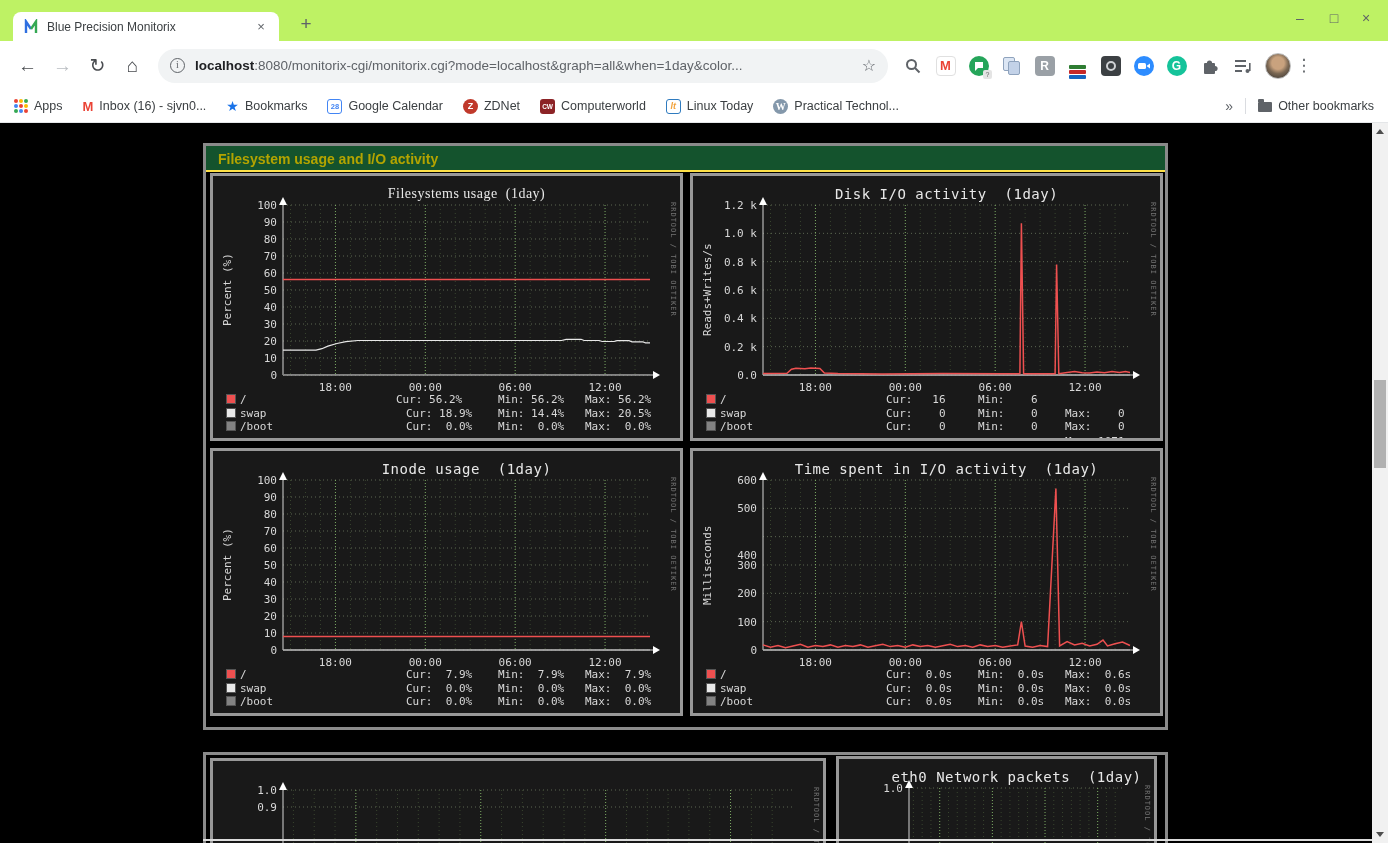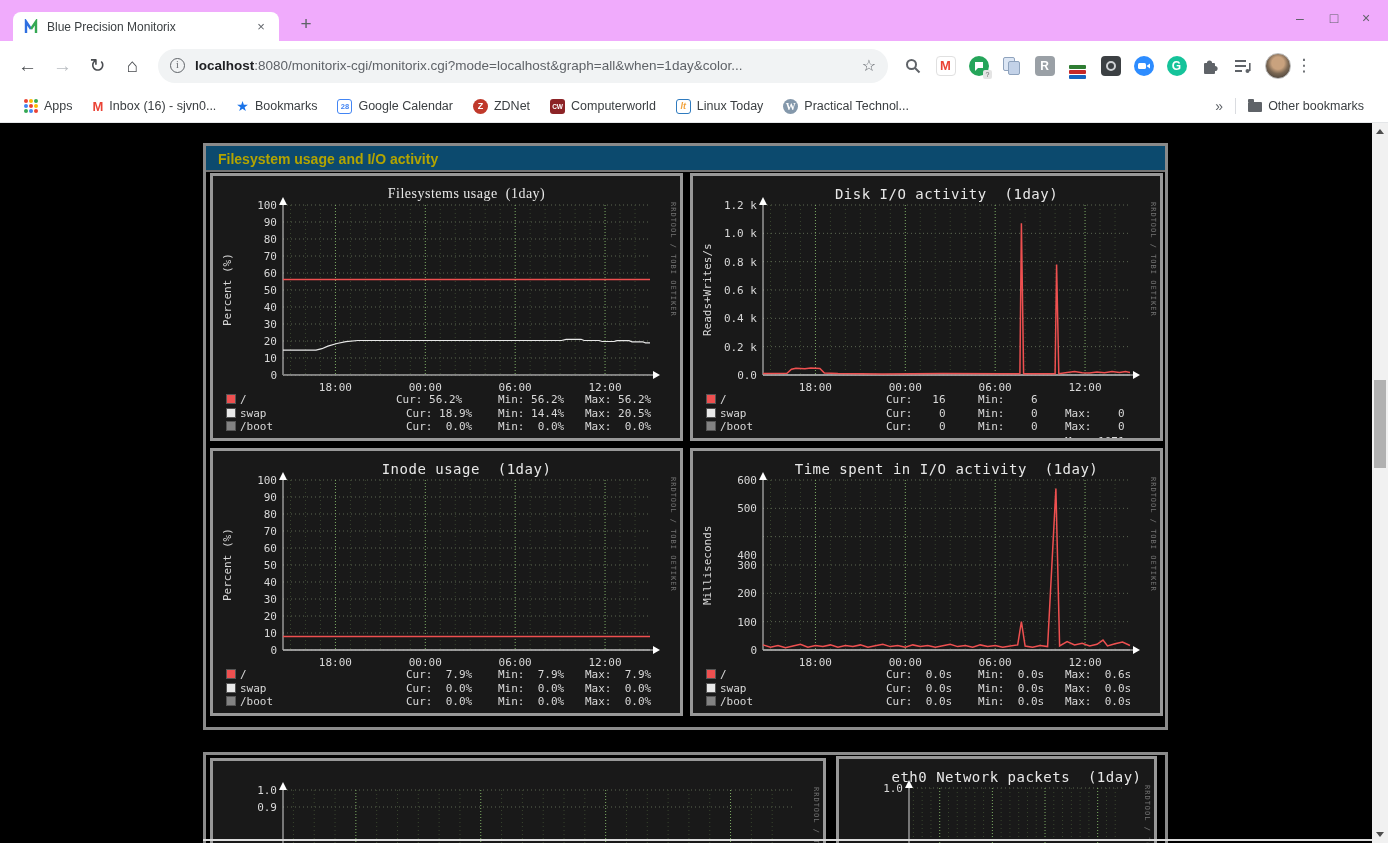--- a/index.html
+++ b/index.html
@@ -1,19 +1,19 @@
 <!DOCTYPE html>
 <html><head>
 <meta charset="utf-8">
 <style>
   *{box-sizing:border-box}
   body{margin:0;width:1388px;height:843px;overflow:hidden;background:#000;font-family:"Liberation Sans",sans-serif;position:relative}
 
   
-  #titlebar{position:absolute;top:0;left:0;width:1388px;height:57px;background:#f0abfc}
+  #titlebar{position:absolute;top:0;left:0;width:1388px;height:57px;background:#bef264}
   .tab{position:absolute;left:13px;top:12px;width:266px;height:29px;background:#fff;border-radius:8px 8px 0 0;display:flex;align-items:center;padding:0 10px}
   .tab-title{flex:1;font-size:12px;color:#3c4043;white-space:nowrap;overflow:hidden;margin-left:8px}
   .tab-close{color:#5f6368;font-size:13px;width:16px;text-align:center}
   #newtab{position:absolute;left:294px;top:13px;font-size:19px;color:#5f6368;width:24px;text-align:center}
   .winctl{position:absolute;top:10px;font-size:14px;color:#5f6368;width:20px;text-align:center}
   #win-min{right:78px}#win-max{right:44px}#win-close{right:12px}
 
   #toolbar{position:absolute;top:41px;left:0;width:1388px;height:49px;background:#fff;display:flex;align-items:center;padding:0 10px}
   .navbtn{width:35px;text-align:center;font-size:19px;color:#494c50}
   .navbtn.dis{color:#b9bdc1}
@@ -27,35 +27,35 @@
   .ci20{width:20px;height:20px;border-radius:50%;display:flex;align-items:center;justify-content:center}
   .badge{position:absolute;right:3px;bottom:1px;width:9px;height:9px;background:#e4e4e4;border-radius:2px;font-size:7px;color:#666;text-align:center;line-height:9px}
   .copyic{position:relative;width:18px;height:18px}
   .copyic span{position:absolute;width:12px;height:14px;background:#dce6f4;border:1.5px solid #8fa3bd;border-radius:2px}
   .copyic span:first-child{left:0;top:0}
   .copyic span:last-child{left:5px;top:4px;background:#c3d2e8}
   .books span{display:block;width:17px;height:4px;border-radius:1px;margin:1px 0}
   #avatar{width:26px;height:26px;border-radius:50%;background:radial-gradient(circle at 50% 38%,#c9a27e 0 32%,#7a6753 55%,#413b35 90%);border:1px solid #bbb;flex:none;margin-left:6px}
   #menu3{font-size:17px;color:#5f6368;width:26px;text-align:center;flex:none}
 
-  #bmbar{position:absolute;top:90px;left:0;width:1388px;height:33px;background:#fff;border-bottom:1px solid #e4e6e8;display:flex;align-items:center;padding:0 24px;gap:20px;font-size:12.5px;color:#3c4043}
+  #bmbar{position:absolute;top:90px;left:0;width:1388px;height:33px;background:#fff;border-bottom:1px solid #e4e6e8;display:flex;align-items:center;padding:0 14px;gap:20px;font-size:12.5px;color:#3c4043}
   .bm{display:flex;align-items:center;gap:6px;white-space:nowrap}
   .appsgrid{display:grid;grid-template-columns:repeat(3,4px);grid-gap:1px}
   .appsgrid i{width:4px;height:4px;border-radius:50%}
   .bmsq{width:15px;height:15px;border-radius:3px;font-weight:bold;display:flex;align-items:center;justify-content:center;flex:none}
   .bmci{width:15px;height:15px;border-radius:50%;font-weight:bold;display:flex;align-items:center;justify-content:center;flex:none}
   .folder{width:14px;height:10px;background:#5f6368;border-radius:1px;position:relative;margin-top:2px}
   .folder:before{content:"";position:absolute;left:0;top:-3px;width:6px;height:3px;background:#5f6368;border-radius:1px 1px 0 0}
   .bmright{margin-left:auto;display:flex;align-items:center;gap:12px}
   .vdiv{width:1px;height:16px;background:#dadce0}
 
   
   #content{position:absolute;top:123px;left:0;width:1372px;height:720px;background:#000;overflow:hidden}
   .section{position:absolute;border:3px solid #8a8a8a;background:#000}
-  .sec-header{height:26px;background:#0c4a6e;border-bottom:2px solid #737373;line-height:26px;padding-left:12px;font-weight:bold;font-size:14px;color:#b3a400}
+  .sec-header{height:26px;background:#14532d;border-bottom:2px solid #fde047;line-height:26px;padding-left:12px;font-weight:bold;font-size:14px;color:#b3a400}
   .sec-charts{position:relative;width:100%;height:calc(100% - 28px)}
   #sec0{left:203px;top:20px;width:965px;height:587px}
   #sec1{left:203px;top:629px;width:965px;height:214px}
   #bottomline{position:absolute;left:203px;top:716px;width:1169px;height:2px;background:#dcdcdc}
 
   .cbox{position:absolute;background:#191919;border:3px solid #989898;font-family:"DejaVu Sans Mono",monospace;color:#d8d8d8;overflow:hidden}
   .cbox svg{position:absolute}
   .ctitle{position:absolute;text-align:center;font-size:14px;letter-spacing:.5px;color:#e8e8e8}
   .pre{white-space:pre}
   .cylab{position:absolute;width:14px;writing-mode:vertical-rl;transform:rotate(180deg);text-align:center;line-height:14px;font-size:11px;color:#d8d8d8}

